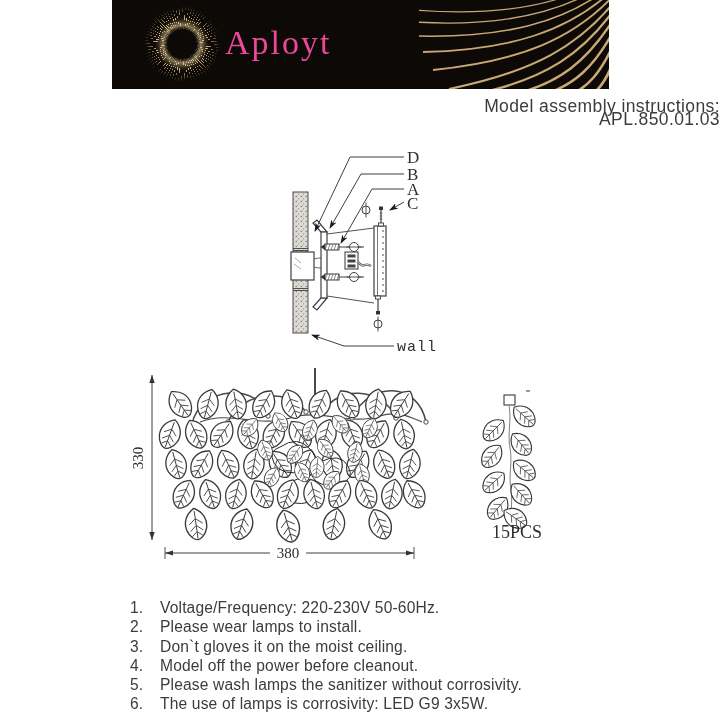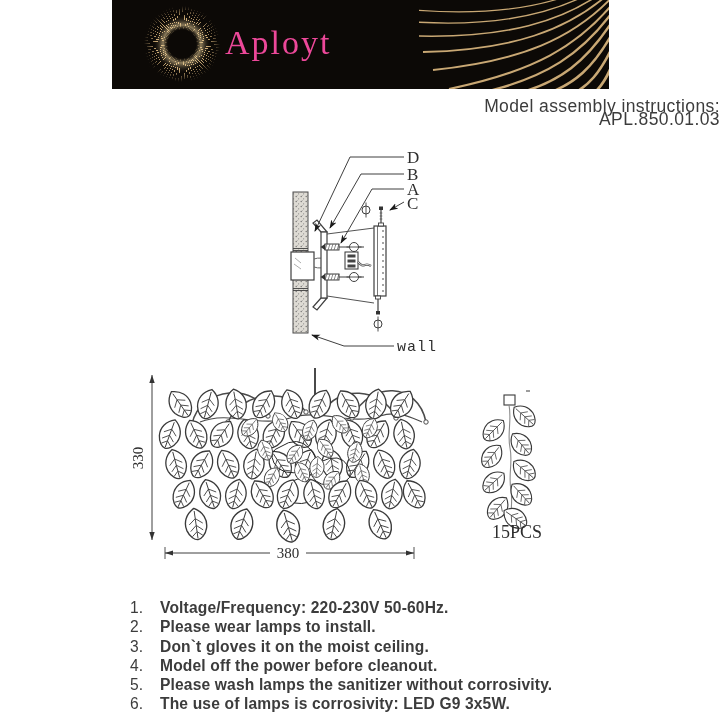--- a/index.html
+++ b/index.html
@@ -29,21 +29,21 @@
   .diag{position:absolute;}
   .serif{font-family:"Liberation Serif",serif;fill:#2e2e2e;}
   .mono{font-family:"Liberation Mono","DejaVu Sans Mono",monospace;fill:#2e2e2e;}
   .ln{stroke:#3f3f3f;fill:none;}
 
   
   .instructions{position:absolute;left:130px;top:598px;width:505px;
          font-size:15.6px;line-height:19.3px;letter-spacing:.15px;color:#3c3c3c;}
   .inst-row{display:flex;}
   .inst-num{width:30px;flex:0 0 30px;}
-  .inst-text{flex:1;font-weight:bold;}
+  .inst-text{flex:1;}
 </style>
 </head>
 <body>
 
 <div class="page">
 
   <div class="banner">
     <div class="burst"></div>
     <div class="brand">Aployt</div>
     <svg class="fan" width="190" height="89" viewBox="0 0 190 89">

